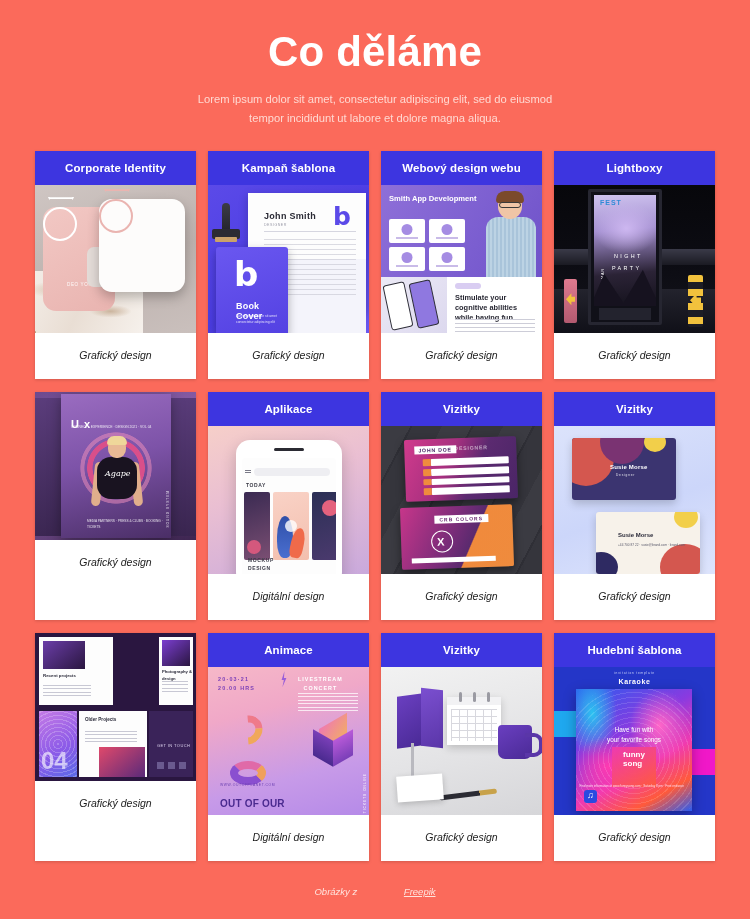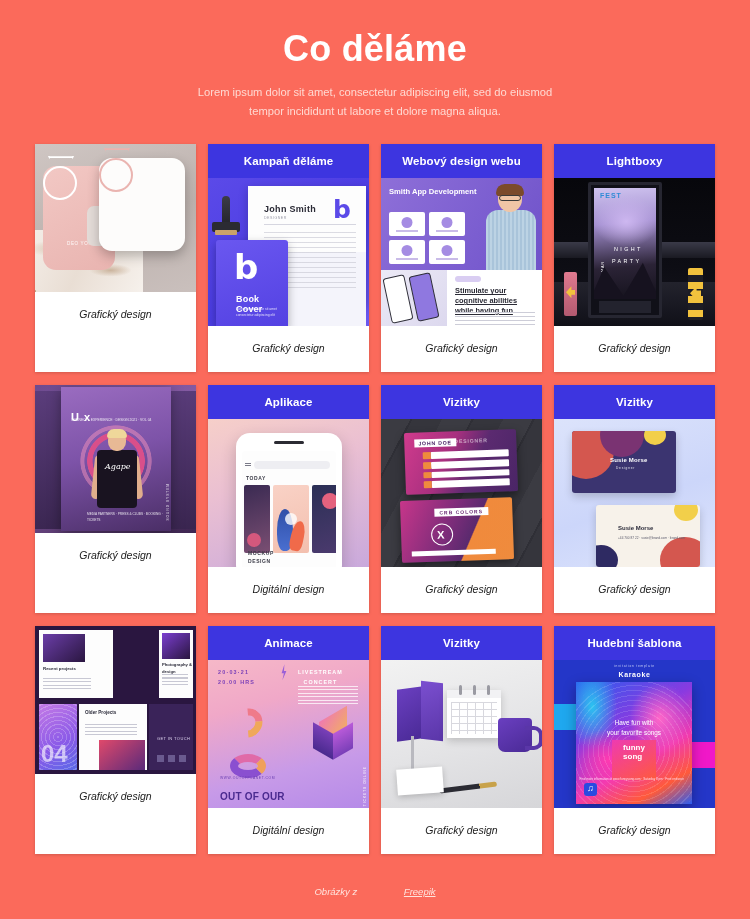--- a/index.html
+++ b/index.html
@@ -7,21 +7,21 @@
     width: 750px; height: 919px;
     font-family: "Liberation Sans", sans-serif;
     background: #fb6a5b;
     overflow: hidden;
   }
   .page { width: 750px; height: 919px; background: #fb6a5b; position: relative; }
 
   
   .header { padding-top: 28px; text-align: center; }
   .title {
-    font-size: 36px; font-weight: bold; color: #ffffff;
+    font-size: 42px; font-weight: bold; color: #ffffff;
     letter-spacing: .2px; line-height: 1.15;
   }
   .subtitle {
     margin: 14px auto 0; width: 390px;
     font-size: 11.2px; line-height: 1.65;
     color: #ffd9d2; font-weight: 400;
   }
 
   
   .grid {
@@ -140,21 +140,21 @@
     background:repeating-linear-gradient(90deg,#bcd3e4 0 2px,#a9c4da 2px 4px); border-radius:12px 12px 0 0; }
   .wd-btm { position:absolute; left:0; right:0; top:92px; bottom:0; background:#fff; }
   .wd-phones { position:absolute; left:0; top:0; width:66px; height:56px;
     background:linear-gradient(135deg,#eceaf6,#dcd8ee); }
   .wd-phones::before { content:""; position:absolute; left:6px; top:6px; width:20px; height:44px;
     background:#fff; border:1.5px solid #2e2e38; border-radius:3px; transform:rotate(-12deg); }
   .wd-phones::after { content:""; position:absolute; left:32px; top:4px; width:20px; height:44px;
     background:#8f78e0; border:1.5px solid #2e2e38; border-radius:3px; transform:rotate(-12deg); }
   .wd-pill { position:absolute; left:74px; top:6px; width:26px; height:6px; border-radius:3px;
     background:#d9cdf2; }
-  .wd-h2 { left:74px; top:16px; color:#2a2a35; font-size:7.4px; font-weight:bold; line-height:1.3; width:82px;text-decoration:underline; }
+  .wd-h2 { left:74px; top:16px; color:#2a2a35; font-size:7.4px; font-weight:bold; line-height:1.3; width:82px; }
   .wd-lines { position:absolute; left:74px; top:42px; width:80px; height:14px;
     background:repeating-linear-gradient(#cdcdd8 0 1px, rgba(0,0,0,0) 1px 4px); }
 
   
   .lb-bg { background:linear-gradient(#07070b 0%,#0d0d14 60%,#15151e 100%); }
   .lb-street { position:absolute; left:0; right:0; top:64px; height:16px;
     background:linear-gradient(#3a3a48,#1a1a22); }
   .lb-floor { position:absolute; left:0; right:0; bottom:0; height:44px;
     background:linear-gradient(#23232d,#101018); }
   .lb-box { position:absolute; left:34px; top:4px; width:74px; height:136px;
@@ -195,21 +195,21 @@
     width:96px; height:96px; border-radius:50%;
     background: radial-gradient(circle, rgba(0,0,0,0) 34%, #d94f8a 35% 42%, rgba(217,79,138,0) 43%),
                 radial-gradient(circle, rgba(0,0,0,0) 46%, rgba(233,140,186,.55) 47% 52%, rgba(0,0,0,0) 53%); }
   .fl-ux { left:10px; top:24px; font-size:11px; font-weight:bold; letter-spacing:1px; }
   .fl-ux-s { left:10px; top:30px; font-size:3.4px; line-height:1.9; opacity:.85; }
   .fl-person { position:absolute; left:34px; top:44px; width:44px; height:84px; }
   .fl-head { position:absolute; left:13px; top:0; width:18px; height:20px; border-radius:45%;
     background:#e8b995; }
   .fl-hair { position:absolute; left:12px; top:-2px; width:20px; height:9px; border-radius:10px 10px 3px 3px;
     background:#efd79a; }
-  .fl-shirt { position:absolute; left:2px; top:19px; width:40px; height:58px; border-radius:4px;
+  .fl-shirt { position:absolute; left:2px; top:19px; width:40px; height:42px; border-radius:14px;
     background:#191320; }
   .fl-shirt-t { position:absolute; left:8px; top:12px; color:#fff; font-size:8px; font-style:italic;
     font-family:"DejaVu Serif",serif; }
   .fl-arm-l { position:absolute; left:-2px; top:24px; width:9px; height:44px; border-radius:5px;
     background:#e0ae8c; transform:rotate(6deg); }
   .fl-arm-r { position:absolute; right:-2px; top:24px; width:9px; height:44px; border-radius:5px;
     background:#e0ae8c; transform:rotate(-6deg); }
   .fl-bot { left:26px; bottom:8px; font-size:3.2px; line-height:1.9; opacity:.85; }
   .fl-vert { right:5px; top:96px; font-size:3.2px; letter-spacing:1px;
     transform:rotate(-90deg); transform-origin:right top; opacity:.8; }
@@ -424,37 +424,38 @@
 <div class="page">
 
   <div class="header">
     <div class="title">Co děláme</div>
     <div class="subtitle">Lorem ipsum dolor sit amet, consectetur adipiscing elit, sed do eiusmod tempor incididunt ut labore et dolore magna aliqua.</div>
   </div>
 
   <div class="grid">
 
     <div class="card">
+      <div class="card-head">Corporate Identity</div>
       <div class="thumb">
         <div class="fill ci-bg"></div>
         <div class="ci-marble"></div>
         <div class="ci-pink">
           <div class="ci-lg1"></div>
           <div class="t ci-txt">DEO YONG</div>
         </div>
         <div class="ci-gray"></div>
         <div class="ci-white">
             <div class="ci-lg2"></div>
           </div>
       </div>
       <div class="card-cap">Grafický design</div>
     </div>
 
     <div class="card">
-      <div class="card-head">Kampaň děláme</div>
+      <div class="card-head">Kampaň šablona</div>
       <div class="thumb">
         <div class="fill bc-bg"></div>
         <div class="bc-sheet"></div>
         <div class="bc-sheet2"></div>
         <div class="t bc-name">John Smith</div>
         <div class="t bc-sub">DESIGNER</div>
         <div class="bc-rule"></div>
         <div class="bc-lines"></div>
         <div class="bc-logo-b"></div>
         <div class="bc-stamp-h"></div>

